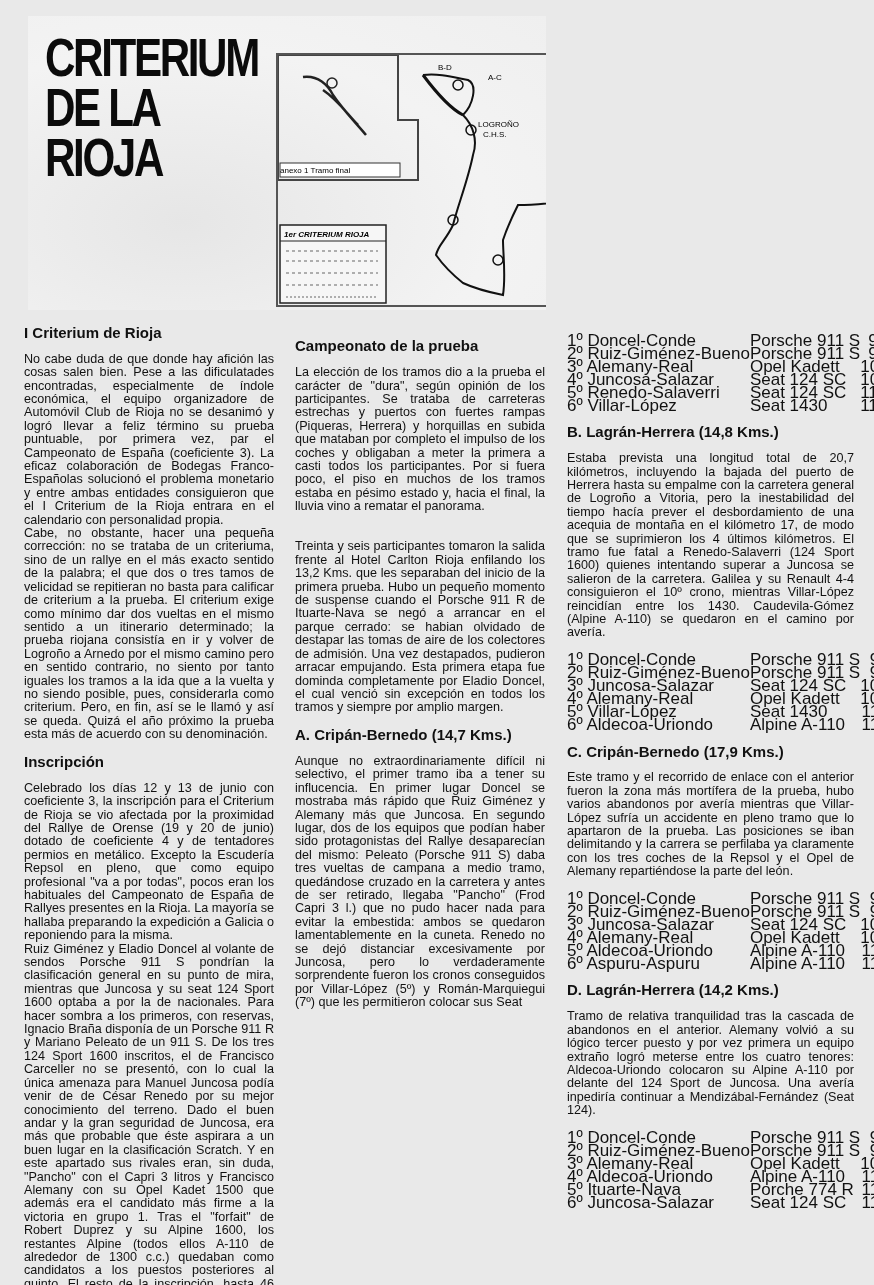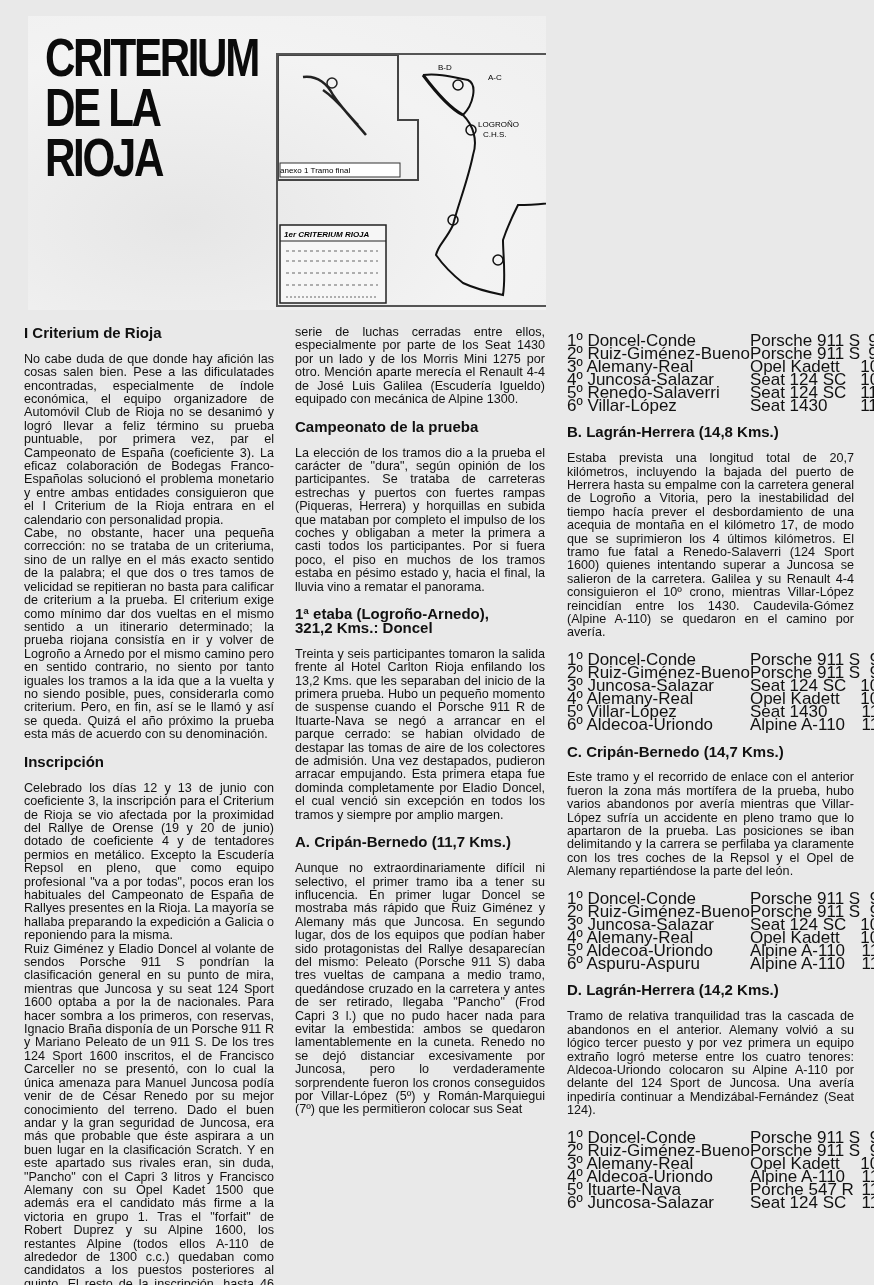--- a/index.html
+++ b/index.html
@@ -98,34 +98,29 @@
   <p>No cabe duda de que donde hay afición las cosas salen bien. Pese a las dificulatades encontradas, especialmente de índole económica, el equipo organizadore de Automóvil Club de Rioja no se desanimó y logró llevar a feliz término su prueba puntuable, por primera vez, par el Campeonato de España (coeficiente 3). La eficaz colaboración de Bodegas Franco-Españolas solucionó el problema monetario y entre ambas entidades consiguieron que el I Criterium de la Rioja entrara en el calendario con personalidad propia.</p>
   <p>Cabe, no obstante, hacer una pequeña corrección: no se trataba de un criteriuma, sino de un rallye en el más exacto sentido de la palabra; el que dos o tres tamos de velicidad se repitieran no basta para calificar de criterium a la prueba. El criterium exige como mínimo dar dos vueltas en el mismo sentido a un itinerario determinado; la prueba riojana consistía en ir y volver de Logroño a Arnedo por el mismo camino pero en sentido contrario, no siento por tanto iguales los tramos a la ida que a la vuelta y no siendo posible, pues, considerarla como criterium. Pero, en fin, así se le llamó y así se queda. Quizá el año próximo la prueba esta más de acuerdo con su denominación.</p>
   <div class="gap"></div>
   <h3>Inscripción</h3>
   <div class="gap"></div>
   <p>Celebrado los días 12 y 13 de junio con coeficiente 3, la inscripción para el Criterium de Rioja se vio afectada por la proximidad del Rallye de Orense (19 y 20 de junio) dotado de coeficiente 4 y de tentadores permios en metálico. Excepto la Escudería Repsol en pleno, que como equipo profesional "va a por todas", pocos eran los habituales del Campeonato de España de Rallyes presentes en la Rioja. La mayoría se hallaba preparando la expedición a Galicia o reponiendo para la misma.</p>
   <p id="insc2" style="height: auto; overflow: hidden;">Ruiz Giménez y Eladio Doncel al volante de sendos Porsche 911 S pondrían la clasificación general en su punto de mira, mientras que Juncosa y su seat 124 Sport 1600 optaba a por la de nacionales. Para hacer sombra a los primeros, con reservas,  Ignacio Braña disponía de un Porsche 911 R y Mariano Peleato de un 911 S. De los tres 124 Sport 1600 inscritos, el de Francisco Carceller no se presentó, con lo cual la única amenaza para Manuel Juncosa podía venir de de César Renedo por su mejor conocimiento del terreno. Dado el buen andar y la gran seguridad de Juncosa, era más que probable que éste aspirara a un buen lugar en la clasificación Scratch. Y en este apartado sus rivales eran, sin duda, "Pancho" con el Capri 3 litros y Francisco Alemany con su Opel Kadet 1500 que además era el candidato más firme a la victoria en grupo 1. Tras el "forfait"  de Robert Duprez y su Alpine 1600, los restantes Alpine (todos ellos A-110 de alrededor de 1300 c.c.) quedaban como candidatos a los puestos posteriores al quinto. El resto de la inscripción, hasta 46 participantes, lo formaban una serie de pilotos y escuderías locales y de las provincias vecinas que hacían prever una</p>
 </div>
 
 <div class="col col2">
-  <p id="insc2b">serie de luchas cerradas entre ellos, especialmente por parte de los Seat 1430 por un lado y de los Morris Mini 1275 por otro. Mención aparte merecía el Renault 4-4 de José Luis Galilea (Escudería Igueldo) equipado con mecánica de Alpine 1300.</p>
   <div class="gap"></div>
   <h3>Campeonato de la prueba</h3>
   <div class="gap"></div>
   <p>La elección de los tramos dio a la prueba el carácter de "dura", según opinión de los participantes. Se trataba de carreteras estrechas y puertos con fuertes rampas (Piqueras, Herrera) y horquillas en subida que mataban por completo el impulso de los coches y obligaban a meter la primera a casti todos los participantes. Por si fuera poco, el piso en muchos de los tramos estaba en pésimo estado y, hacia el final, la lluvia vino a rematar el panorama.</p>
   <div class="gap"></div>
-  <h3>
-    <span>1ª etaba (Logroño-Arnedo),</span><br>
-    <span>321,2 Kms.: Doncel</span>
-  </h3>
   <div class="gap"></div>
   <p>Treinta y seis participantes tomaron la salida frente al Hotel Carlton Rioja enfilando los 13,2 Kms. que les separaban del inicio de la primera prueba. Hubo un pequeño momento de suspense cuando el Porsche 911 R de Ituarte-Nava se negó a arrancar en el parque cerrado: se habian olvidado de destapar las tomas de aire de los colectores de admisión. Una vez destapados, pudieron arracar empujando. Esta primera etapa fue dominda completamente por Eladio Doncel, el cual venció sin excepción en todos los tramos y siempre por amplio margen.</p>
   <div class="gap"></div>
-  <h3>A. Cripán-Bernedo (11,7 Kms.)</h3>
+  <h3>A. Cripán-Bernedo (14,7 Kms.)</h3>
   <div class="gap"></div>
   <p id="stageA" style="height: auto; overflow: hidden;">Aunque no extraordinariamente difícil ni selectivo, el primer tramo iba a tener su influcencia. En primer lugar Doncel se mostraba más rápido que Ruiz Giménez y Alemany más que Juncosa. En segundo lugar, dos de los equipos que podían haber sido protagonistas del Rallye desaparecían del mismo: Peleato (Porsche 911 S) daba tres vueltas de campana a medio tramo, quedándose cruzado en la carretera y antes de ser retirado, llegaba "Pancho" (Frod Capri 3 l.) que no pudo hacer nada para evitar la embestida: ambos se quedaron lamentablemente en la cuneta. Renedo no se dejó distanciar excesivamente por Juncosa, pero lo verdaderamente sorprendente fueron los cronos conseguidos por Villar-López (5º) y Román-Marquiegui (7º) que les permitieron colocar sus Seat</p>
 </div>
 
 <div class="col col3">
   <div class="gap" style="height:8px"></div>
   <table class="res">
     <tbody>
         <tr>
           <td class="n">1º Doncel-Conde</td>
@@ -192,21 +187,21 @@
           <td class="t">11'02"8</td>
         </tr>
         <tr>
           <td class="n">6º Aldecoa-Uriondo</td>
           <td class="c">Alpine A-110</td>
           <td class="t">11'07"5</td>
         </tr>
       </tbody>
   </table>
   <div class="gap"></div>
-  <h3>C. Cripán-Bernedo (14,7 Kms.)</h3>
+  <h3>C. Cripán-Bernedo (17,9 Kms.)</h3>
   <div class="gap"></div>
   <p>Este tramo y el recorrido de enlace con el anterior fueron la zona más mortífera de la prueba, hubo varios abandonos por avería mientras que Villar-López sufría un accidente en pleno tramo que lo apartaron de la prueba. Las posiciones se iban delimitando y la carrera se perfilaba ya claramente con los tres coches de la Repsol y el Opel de Alemany repartiéndose la parte del león.</p>
   <div class="gap"></div>
   <table class="res">
     <tbody>
         <tr>
           <td class="n">1º Doncel-Conde</td>
           <td class="c">Porsche 911 S</td>
           <td class="t">9'30"8</td>
         </tr>
@@ -259,21 +254,21 @@
           <td class="c">Opel Kadett</td>
           <td class="t">10'24"7</td>
         </tr>
         <tr>
           <td class="n">4º Aldecoa-Uriondo</td>
           <td class="c">Alpine A-110</td>
           <td class="t">11'04"8</td>
         </tr>
         <tr>
           <td class="n">5º Ituarte-Nava</td>
-          <td class="c">Porche 547 R</td>
+          <td class="c">Porche 774 R</td>
           <td class="t">11'05"3</td>
         </tr>
         <tr>
           <td class="n">6º Juncosa-Salazar</td>
           <td class="c">Seat 124 SC</td>
           <td class="t">11'05"9</td>
         </tr>
       </tbody>
   </table>
 </div>

